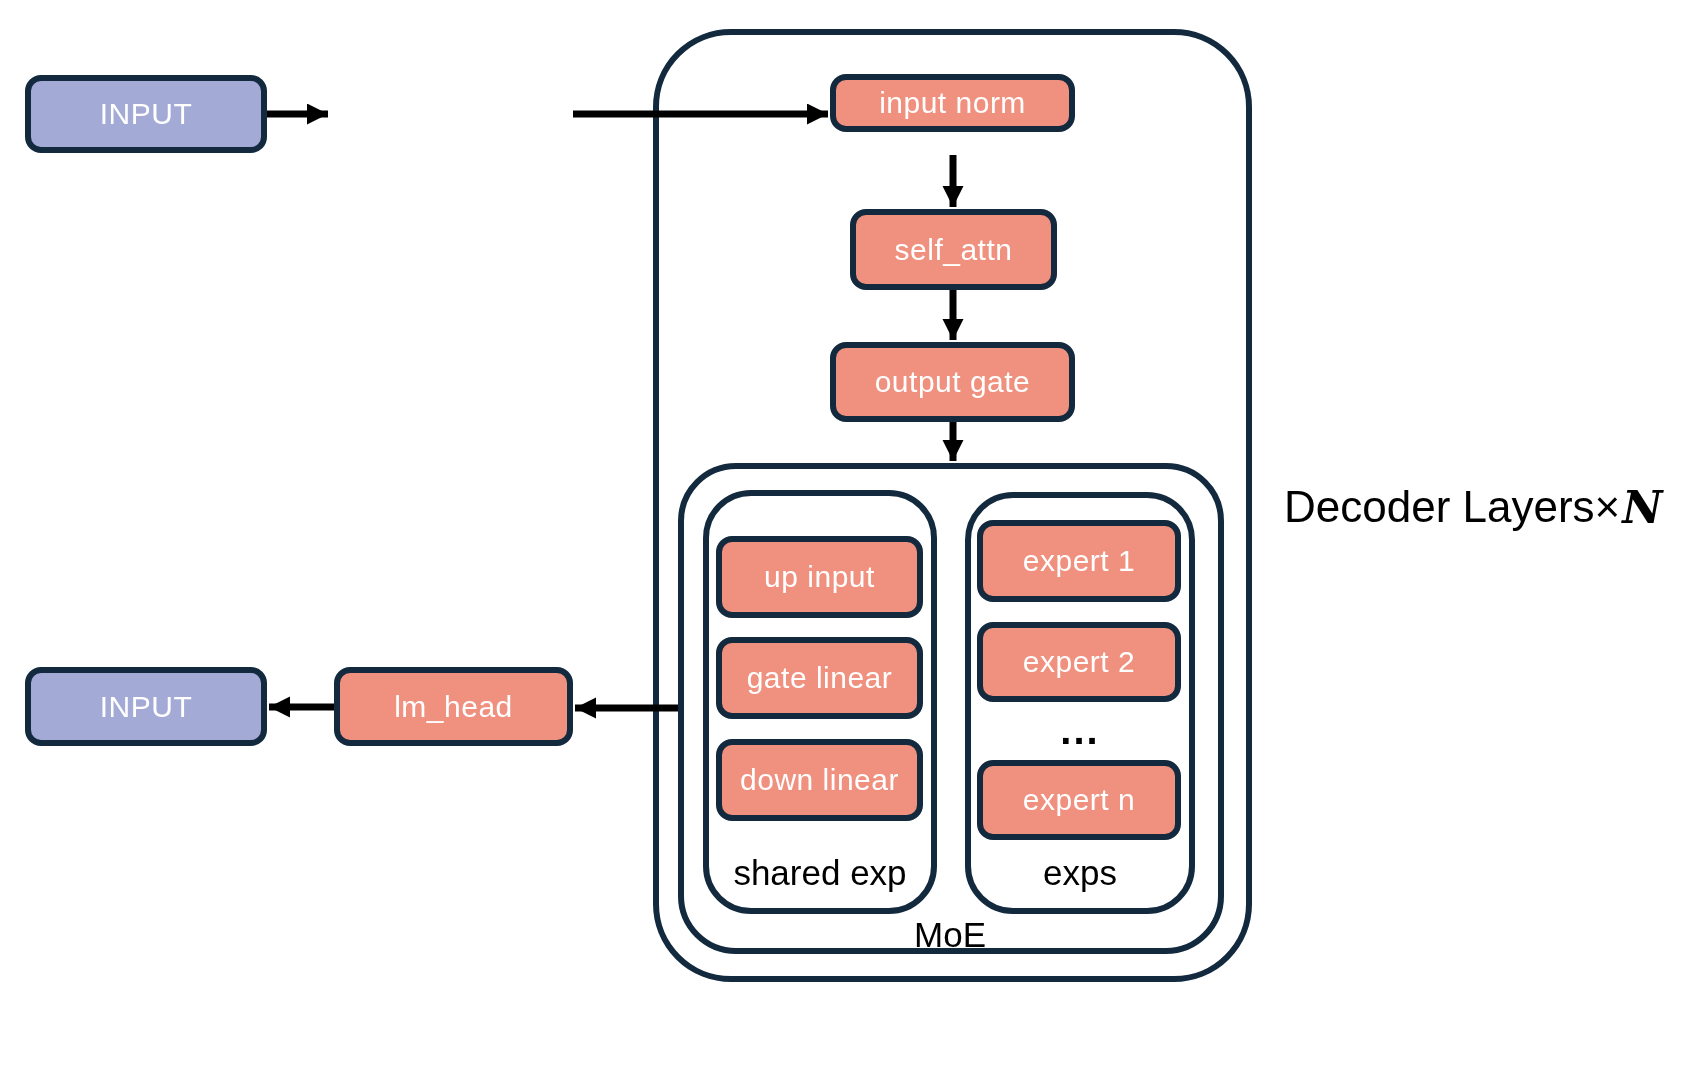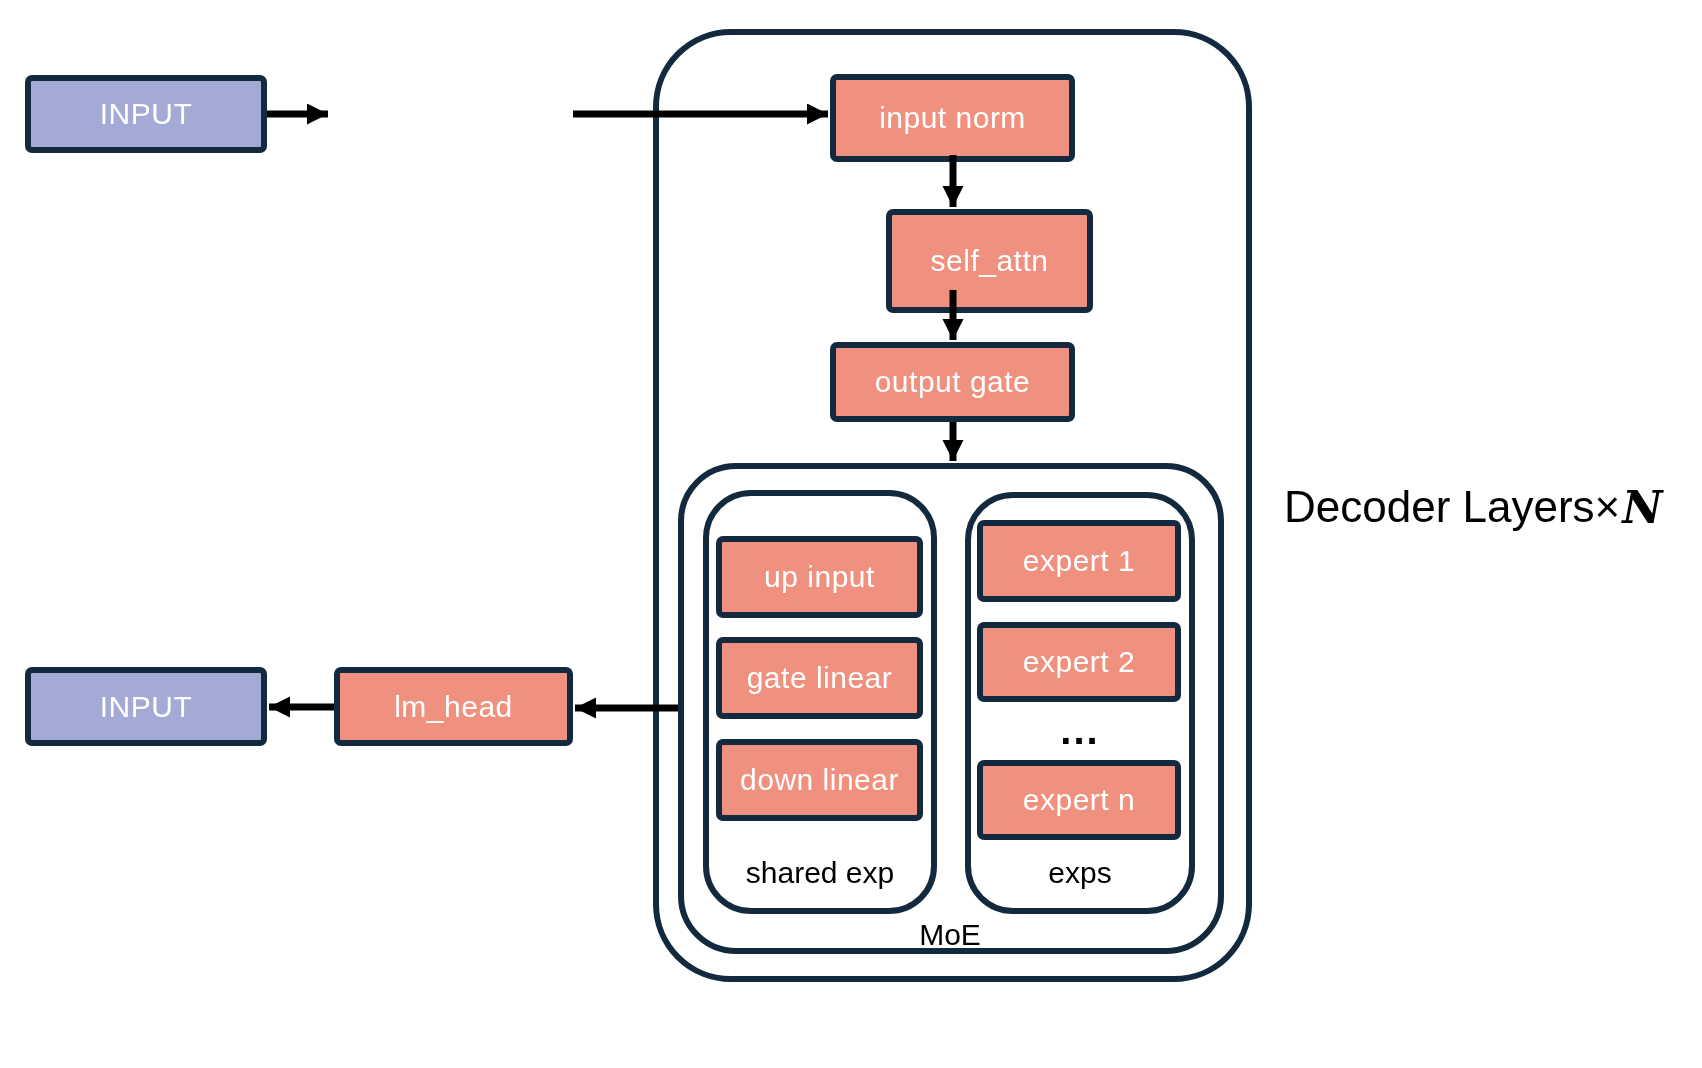--- a/index.html
+++ b/index.html
@@ -16,27 +16,27 @@
   }
   .decoder{left:653px;top:29px;width:599px;height:953px;border-radius:78px;}
   .moe{left:678px;top:463px;width:546px;height:491px;border-radius:58px;}
   .shared{left:703px;top:490px;width:234px;height:424px;border-radius:48px;}
   .expscol{left:965px;top:492px;width:230px;height:422px;border-radius:48px;}
   
   .node{
     position:absolute;display:flex;align-items:center;justify-content:center;
     background:var(--node-fill,#F0907F);
     border:6px solid var(--container-border,#132A3E);
-    border-radius:7px;box-sizing:border-box;
+    border-radius:16px;box-sizing:border-box;
     color:var(--node-text,#fff);font-size:30px;letter-spacing:.5px;
   }
   .io{background:var(--io-fill,#A4AAD6);}
   
   .clabel{
-    position:absolute;color:var(--label-text,#000);font-size:30px;
+    position:absolute;color:var(--label-text,#000);font-size:35px;
     display:flex;align-items:center;justify-content:center;white-space:nowrap;
   }
   .dots{font-weight:800;font-size:40px;padding-bottom:16px;letter-spacing:2px;}
   .decoder-label{
     position:absolute;left:1284px;top:482px;height:50px;
     display:flex;color:var(--label-text,#000);
     font-size:44px;white-space:nowrap;
   }
   .decoder-label .mathn{
     font-family:"DejaVu Serif",serif;font-style:italic;font-weight:bold;
@@ -51,22 +51,22 @@
 <body>
 
 <div class="canvas">
 
   <div class="container decoder"></div>
   <div class="container moe"></div>
   <div class="container shared"></div>
   <div class="container expscol"></div>
 
   <div class="node io" style="left:25px;top:75px;width:242px;height:78px">INPUT</div>
-  <div class="node" style="left:830px;top:74px;width:245px;height:88px">input norm</div>
-  <div class="node" style="left:886px;top:209px;width:207px;height:104px">self_attn</div>
+  <div class="node" style="left:830px;top:74px;width:245px;height:58px">input norm</div>
+  <div class="node" style="left:850px;top:209px;width:207px;height:81px">self_attn</div>
   <div class="node" style="left:830px;top:342px;width:245px;height:80px">output gate</div>
 
   <div class="node" style="left:716px;top:536px;width:207px;height:82px">up input</div>
   <div class="node" style="left:716px;top:637px;width:207px;height:82px">gate linear</div>
   <div class="node" style="left:716px;top:739px;width:207px;height:82px">down linear</div>
 
   <div class="node" style="left:977px;top:520px;width:204px;height:82px">expert 1</div>
   <div class="node" style="left:977px;top:622px;width:204px;height:80px">expert 2</div>
   <div class="clabel dots" style="left:1030px;top:701px;width:100px;height:59px">...</div>
   <div class="node" style="left:334px;top:667px;width:239px;height:79px">lm_head</div>

